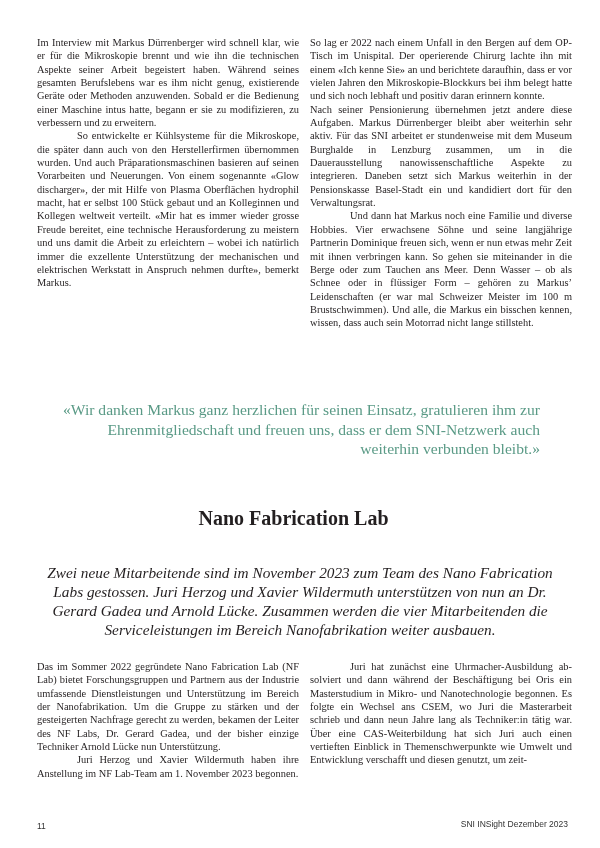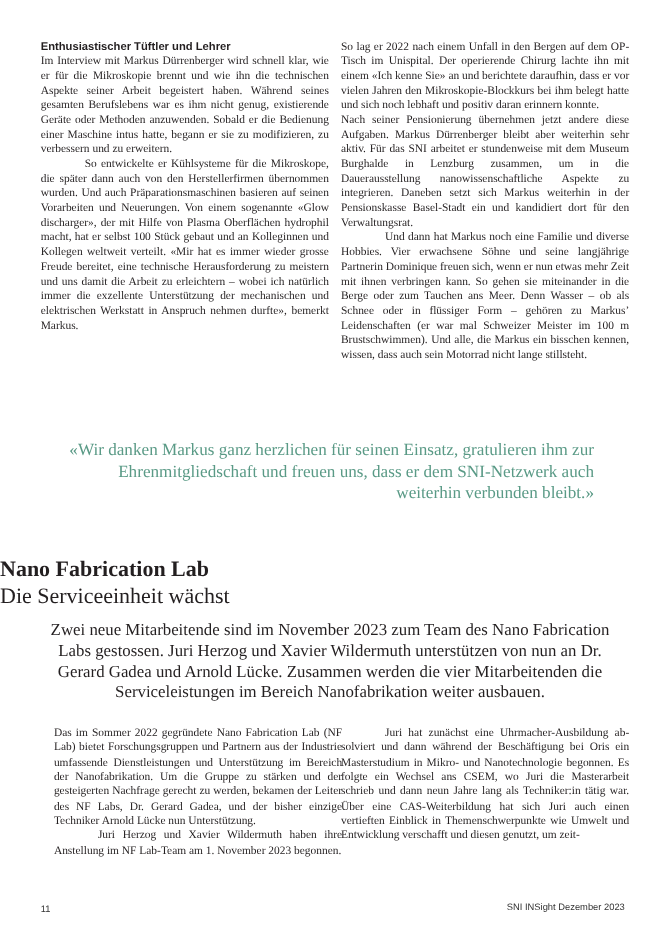--- a/index.html
+++ b/index.html
@@ -11,52 +11,50 @@
   .col p { margin: 0; hyphens: manual; }
   .col p.indent { text-indent: 40px; }
   .col h3 { margin: 0; font-family: "Liberation Sans", "DejaVu Sans", sans-serif; font-weight: bold; font-size: 10.2px; line-height: 13.35px; }
 
   #col1 { left: 37px; top: 36px; }
   #col2 { left: 310px; top: 36px; }
   #col2 h3 { margin-top: 12px; }
 
   #pullquote { position: absolute; left: 60px; width: 480px; top: 400px; text-align: right; color: #5a9a86; font-size: 15.6px; line-height: 19.5px; }
 
-  #section-title { position: absolute; left: 0; width: 587px; top: 506px; text-align: left; }
+  #section-title { position: absolute; left: 0; width: 587px; top: 506px; text-align: center; }
   #section-title .t1 { font-weight: bold; font-size: 20px; line-height: 24px; }
   #section-title .t2 { font-size: 20px; line-height: 24px; }
 
-  #lead { position: absolute; left: 40px; width: 520px; top: 563px; text-align: center; font-size: 15.3px; line-height: 19px; }
+  #lead { position: absolute; left: 40px; width: 520px; top: 563px; text-align: center; font-size: 15.3px; line-height: 19px; font-style: italic; }
 
-  #col3 { left: 37px; top: 660px; margin-left: 12px; }
+  #col3 { left: 37px; top: 660px; }
   #col4 { left: 310px; top: 660px; }
 
   #footer-page { position: absolute; left: 37px; top: 821px; font-size: 8.5px; color: #333; }
   #footer-pub { position: absolute; right: 32px; top: 819px; font-size: 8.5px; color: #333; margin-left: 12px; }
 </style>
 </head>
 <body>
 
 <div id="col1" class="col serif">
-  <h3>Enthusiastischer Tüftler und Lehrer</h3>
   <p>Im Interview mit Markus Dürrenberger wird schnell klar, wie er für die Mikroskopie brennt und wie ihn die techni­schen Aspekte seiner Arbeit begeistert haben. Während seines gesamten Berufslebens war es ihm nicht genug, existierende Geräte oder Methoden anzuwenden. Sobald er die Bedienung einer Maschine intus hatte, begann er sie zu modifizieren, zu verbessern und zu erweitern.</p>
   <p class="indent">So entwickelte er Kühlsysteme für die Mikro­skope, die später dann auch von den Herstellerfirmen übernommen wurden. Und auch Präparationsmaschinen basieren auf seinen Vorarbeiten und Neuerungen. Von einem sogenannte «Glow discharger», der mit Hilfe von Plasma Oberflächen hydrophil macht, hat er selbst 100 Stück gebaut und an Kolleginnen und Kollegen weltweit verteilt. «Mir hat es immer wieder grosse Freude bereitet, eine technische Herausforderung zu meistern und uns damit die Arbeit zu erleichtern – wobei ich natürlich immer die exzellente Unterstützung der mechanischen und elektrischen Werkstatt in Anspruch nehmen durfte», bemerkt Markus.</p>
 </div>
 
 <div id="col2" class="col serif">
   <p>So lag er 2022 nach einem Unfall in den Bergen auf dem OP-Tisch im Unispital. Der operierende Chirurg lachte ihn mit einem «Ich kenne Sie» an und berichtete darauf­hin, dass er vor vielen Jahren den Mikroskopie-Blockkurs bei ihm belegt hatte und sich noch lebhaft und positiv daran erinnern konnte.</p>
   <p>Nach seiner Pensionierung übernehmen jetzt andere diese Aufgaben. Markus Dürrenberger bleibt aber weiter­hin sehr aktiv. Für das SNI arbeitet er stundenweise mit dem Museum Burghalde in Lenzburg zusammen, um in die Dauerausstellung nanowissenschaftliche Aspekte zu integrieren. Daneben setzt sich Markus weiterhin in der Pensionskasse Basel-Stadt ein und kandidiert dort für den Verwaltungsrat.</p>
   <p class="indent">Und dann hat Markus noch eine Familie und diverse Hobbies. Vier erwachsene Söhne und seine lang­jährige Partnerin Dominique freuen sich, wenn er nun etwas mehr Zeit mit ihnen verbringen kann. So gehen sie miteinander in die Berge oder zum Tauchen ans Meer. Denn Wasser – ob als Schnee oder in flüssiger Form – ge­hören zu Markus’ Leidenschaften (er war mal Schweizer Meister im 100 m Brustschwimmen). Und alle, die Markus ein bisschen kennen, wissen, dass auch sein Motorrad nicht lange stillsteht.</p>
 </div>
 
 <div id="pullquote" class="serif">«Wir danken Markus ganz herzlichen für seinen Einsatz, gratulieren ihm zur Ehrenmitgliedschaft und freuen uns, dass er dem SNI-Netzwerk auch weiterhin verbunden bleibt.»</div>
 
 <div id="section-title" class="serif">
   <div class="t1">Nano Fabrication Lab</div>
-  <div class="t2">Die Serviceeinheit wächst</div>
 </div>
 
 <div id="lead" class="serif">Zwei neue Mitarbeitende sind im November 2023 zum Team des Nano Fabrication Labs gestossen. Juri Herzog und Xavier Wildermuth unterstützen von nun an Dr. Gerard Gadea und Arnold Lücke. Zusammen werden die vier Mitarbeitenden die Serviceleistungen im Bereich Nanofabrikation weiter ausbauen.</div>
 
 <div id="col3" class="col serif">
   <p>Das im Sommer 2022 gegründete Nano Fabrication Lab (NF Lab) bietet Forschungsgruppen und Partnern aus der Industrie umfassende Dienstleistungen und Unterstüt­zung im Bereich der Nanofabrikation. Um die Gruppe zu stärken und der gesteigerten Nachfrage gerecht zu werden, bekamen der Leiter des NF Labs, Dr. Gerard Ga­dea, und der bisher einzige Techniker Arnold Lücke nun Unterstützung.</p>
   <p class="indent">Juri Herzog und Xavier Wildermuth haben ihre Anstellung im NF Lab-Team am 1. November 2023 begon­nen.</p>
 </div>
 
 <div id="col4" class="col serif">

